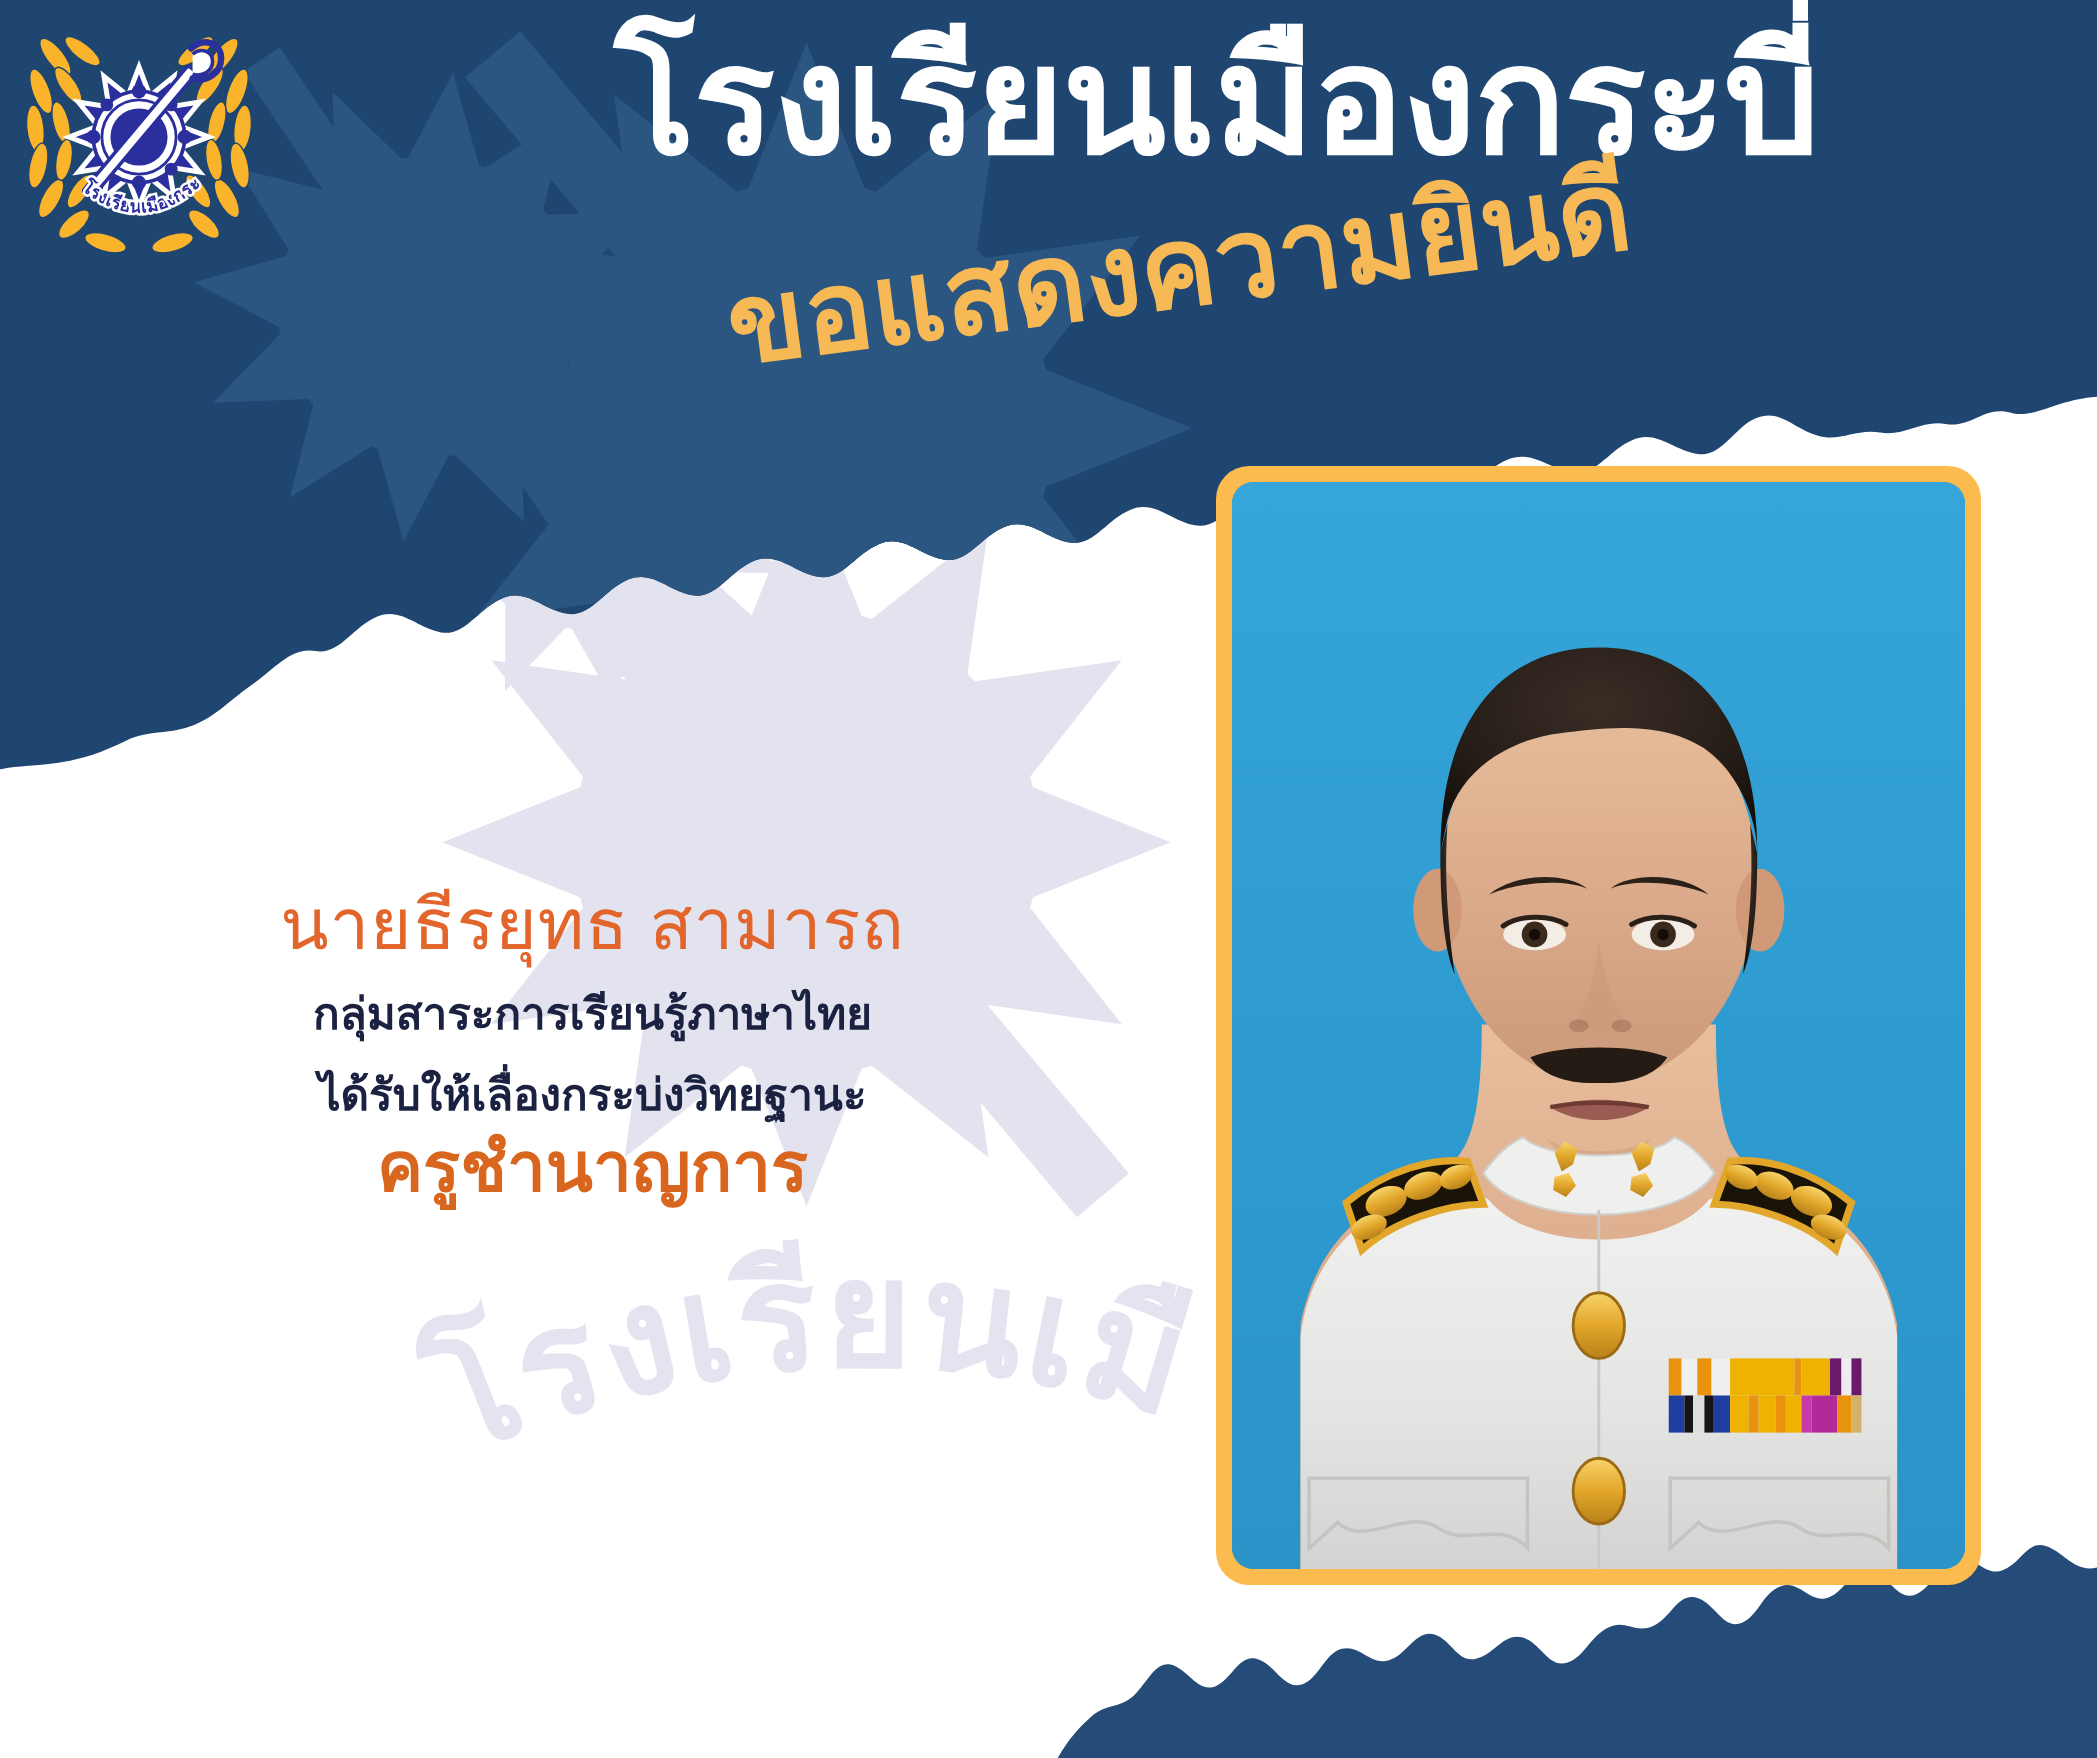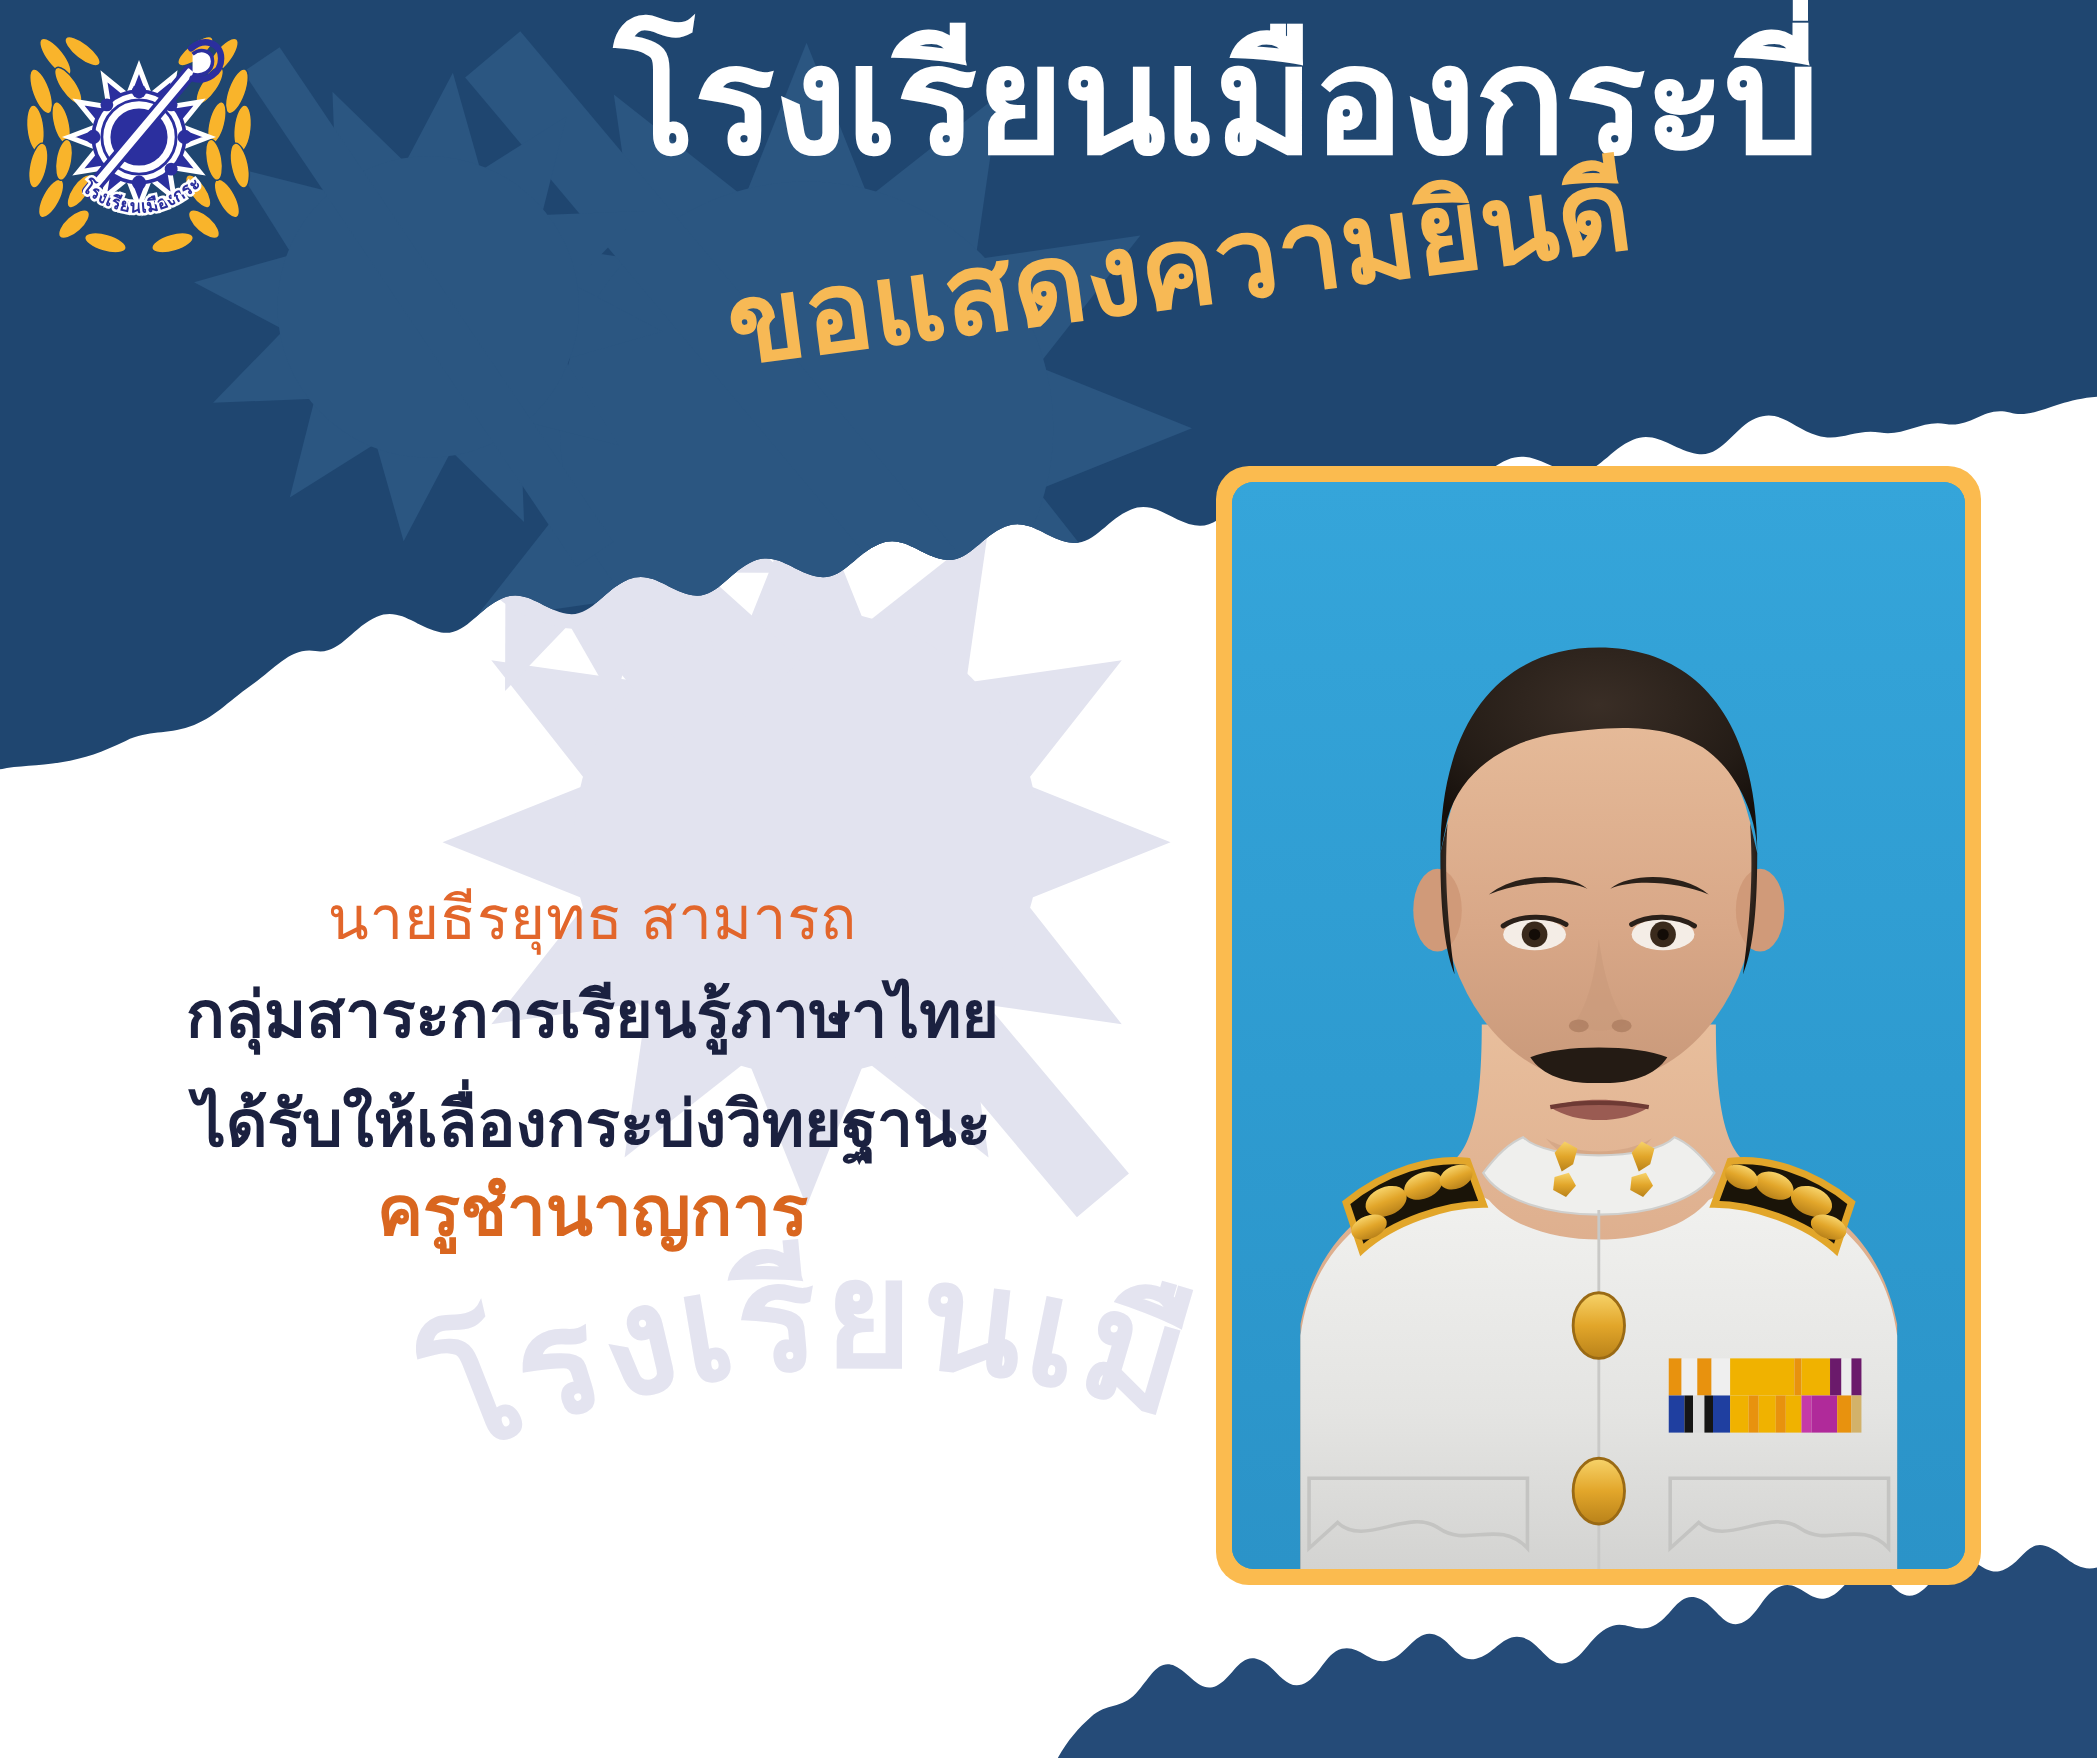--- a/index.html
+++ b/index.html
@@ -39,32 +39,31 @@
 
   
   .info-block{
     position:absolute;
     left:64px;top:885px;width:1057px;
     text-align:center;
     z-index:40;
   }
   .person-name{
     color:#E2662B;
-    font-size:60px;line-height:1.12;
+    font-size:71px;line-height:1.12;
     font-weight:500;
     white-space:nowrap;
     letter-spacing:0.7px;
   }
   .dept-line{
     color:#1B2140;
-    font-size:64px;line-height:1.42;
+    font-size:44px;line-height:1.42;
     font-weight:700;
     margin-top:18.6px;
     white-space:nowrap;
-    font-family:Liberation Serif, serif;
   }
   .rank-line{
     color:#D9661F;
     font-size:69px;line-height:1.2;
     font-weight:600;
     white-space:nowrap;
   }
 
   
   .photo-frame{

